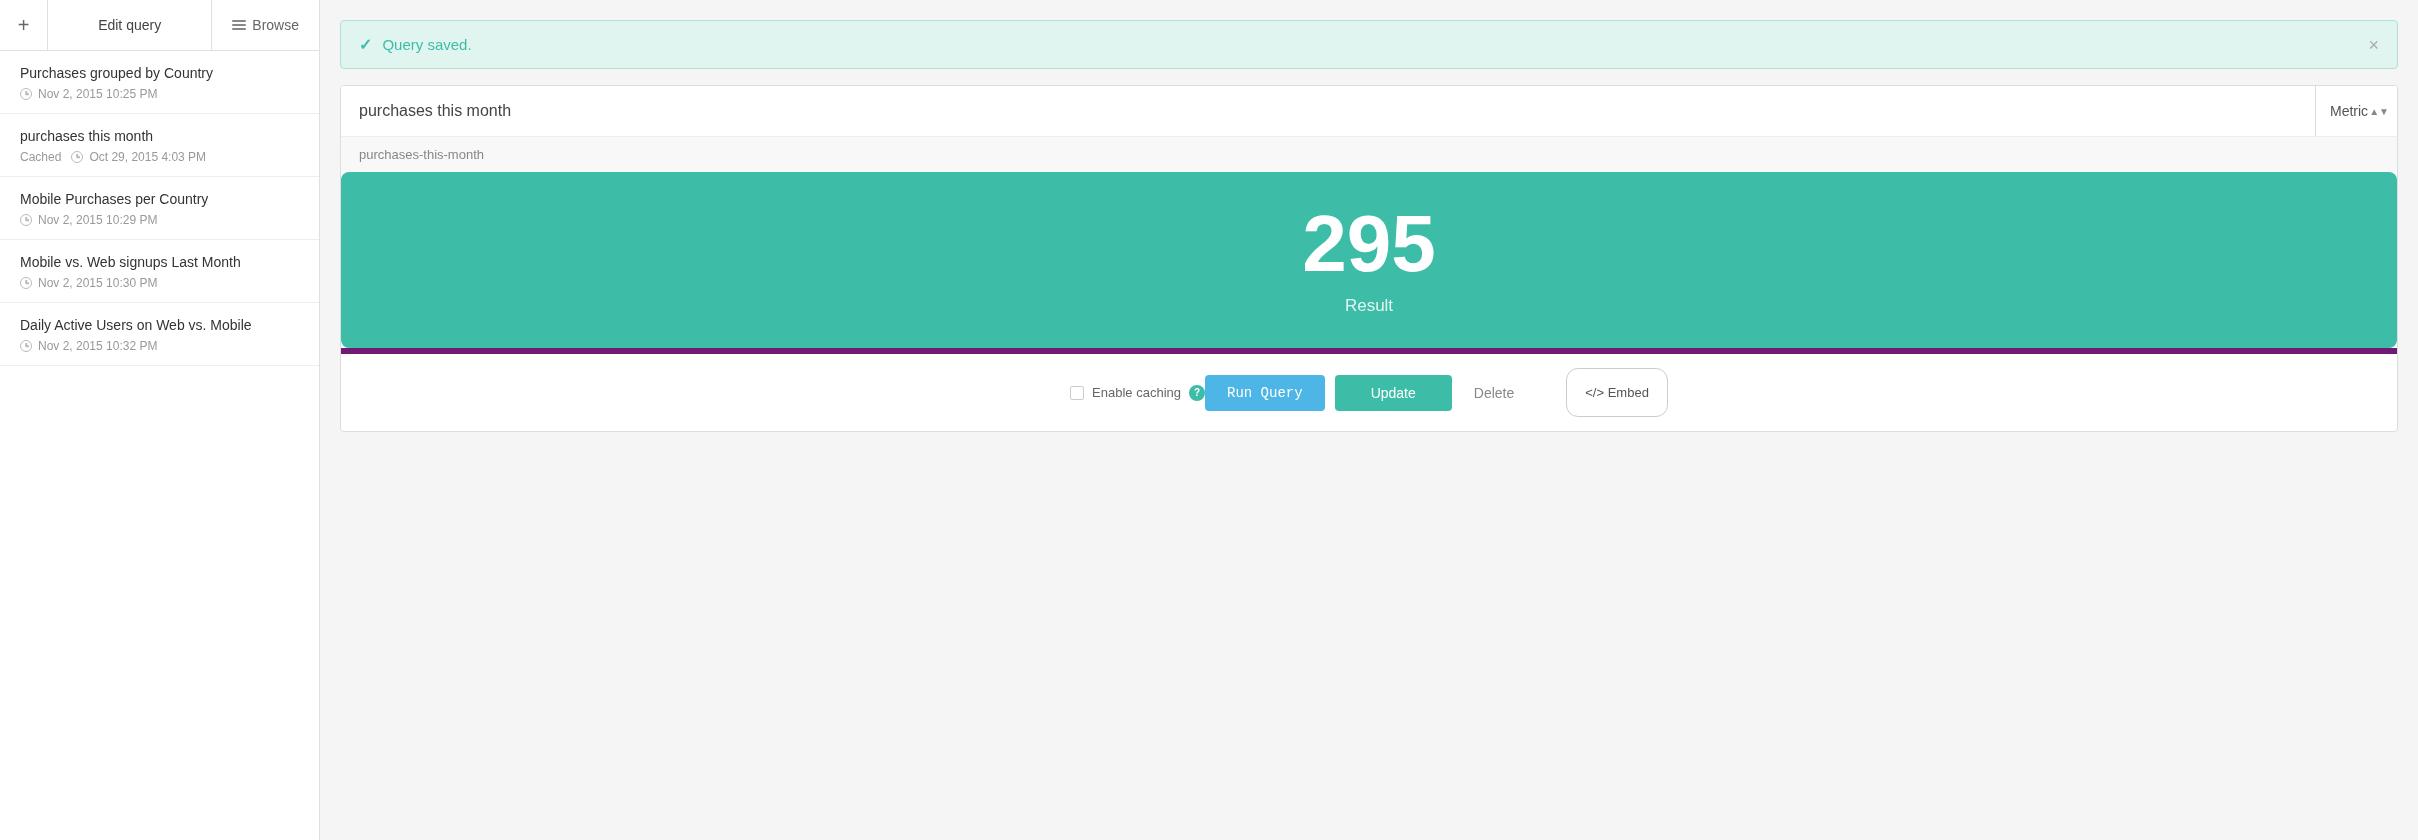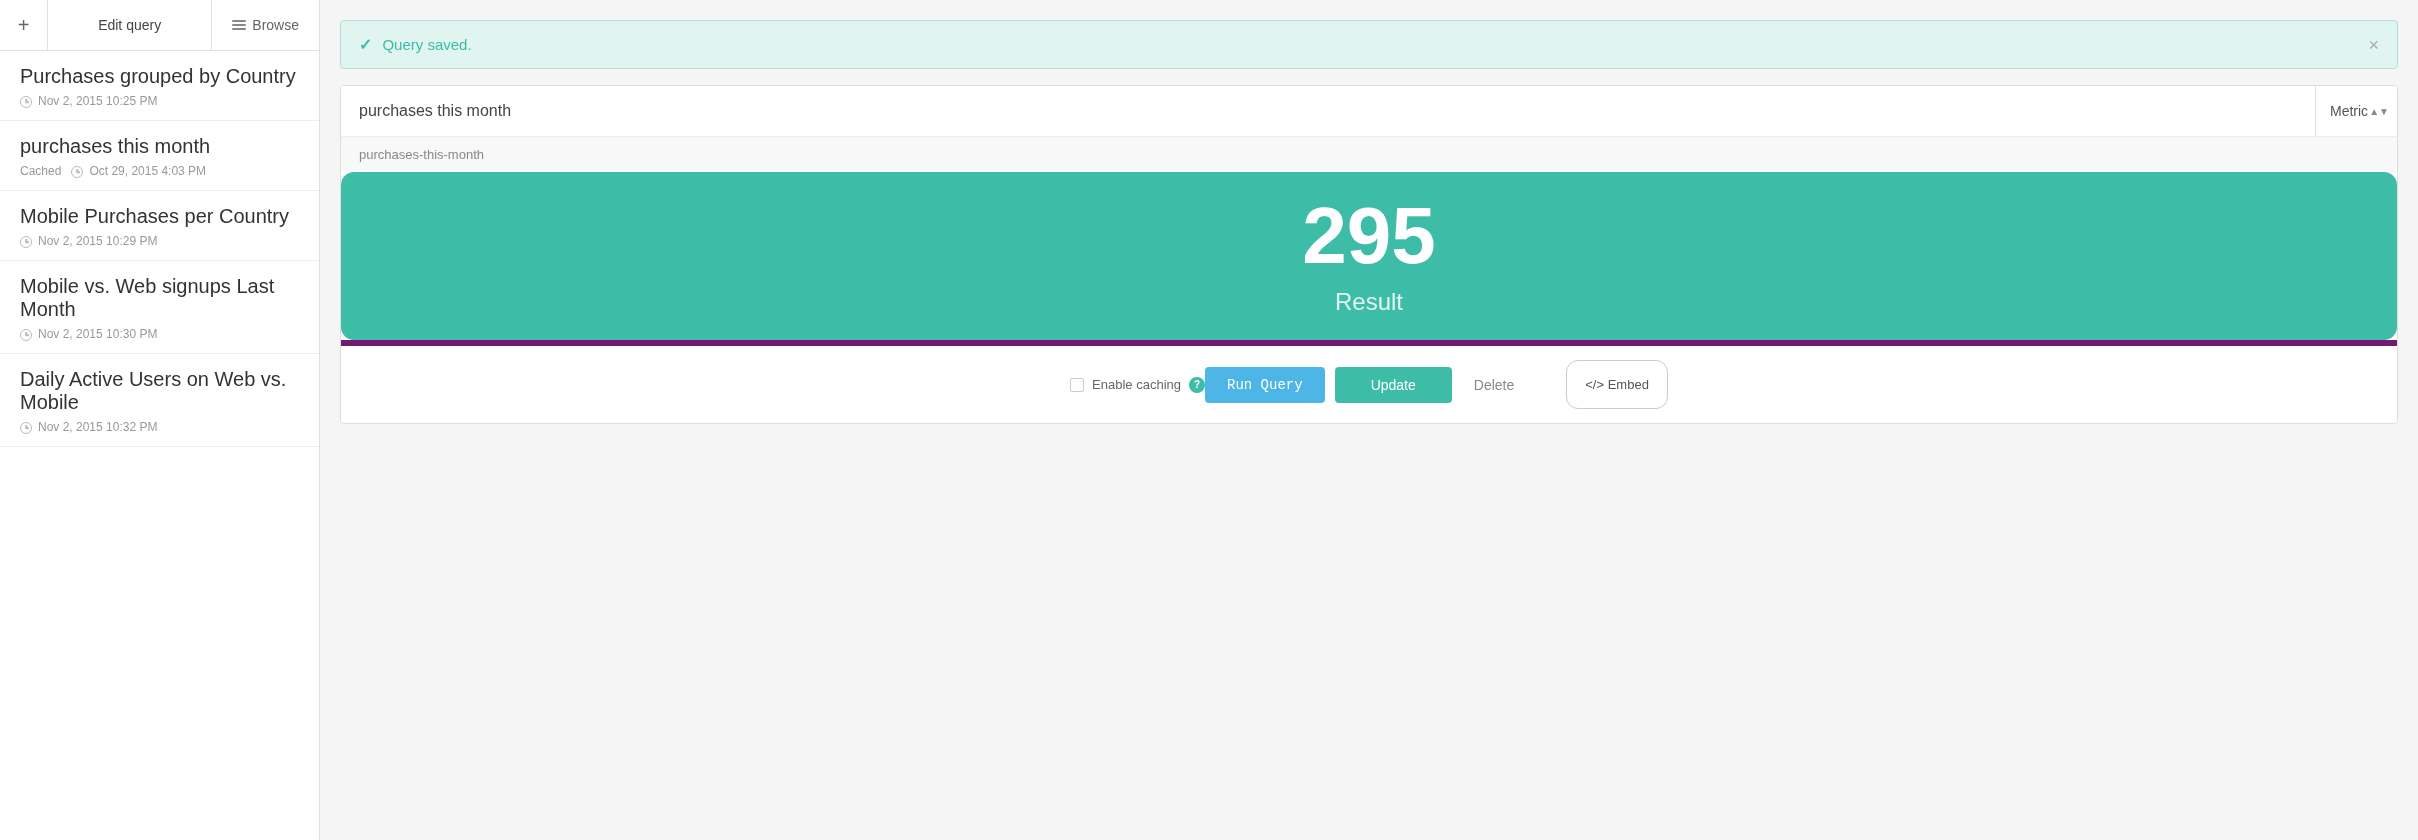--- a/index.html
+++ b/index.html
@@ -87,28 +87,28 @@
       overflow-y: auto;
     }
 
     .query-item {
       padding: 14px 20px 12px;
       border-bottom: 1px solid #eeeeee;
       cursor: pointer;
     }
 
     .query-item-title {
-      font-size: 20px;
+      font-size: 14px;
       color: #333;
       margin-bottom: 6px;
     }
 
     .query-item-meta {
       display: flex;
-      align-items: flex-end;
+      align-items: center;
       gap: 6px;
       font-size: 12px;
       color: #999;
     }
 
     .query-item-meta .cached {
       color: #999;
       margin-right: 4px;
     }
 
@@ -234,38 +234,38 @@
       padding: 10px 18px;
       font-size: 13px;
       color: #888;
       background: #f8f8f8;
       border-top: 1px solid #eee;
     }
 
     
     .metric-display {
       background: #3dbda7;
-      border-radius: 13px;
+      border-radius: 8px;
       display: flex;
       flex-direction: column;
       align-items: center;
       justify-content: center;
-      padding: 24px 20px;
+      padding: 32px 20px;
     }
 
     .metric-value {
       font-size: 80px;
       font-weight: 700;
       color: #fff;
       line-height: 1;
       margin-bottom: 12px;
     }
 
     .metric-label {
-      font-size: 24px;
+      font-size: 17px;
       color: rgba(255,255,255,0.85);
       font-weight: 400;
     }
 
     
     .query-footer {
       background: #fff;
       border-top: 6px solid #701a75;
       padding: 14px 18px;
       display: flex;

